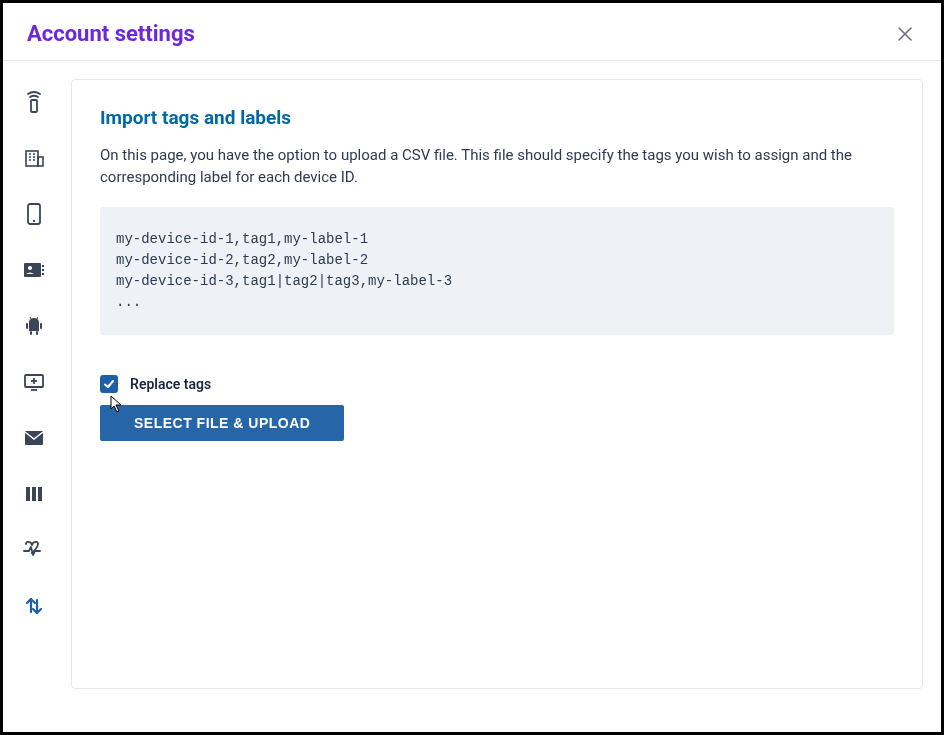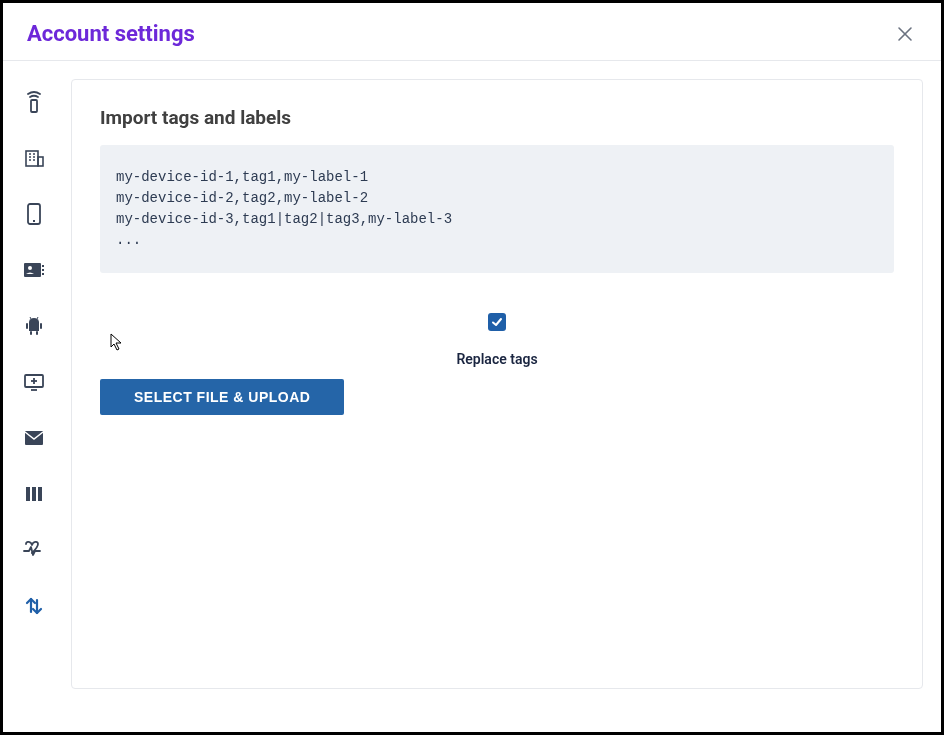--- a/index.html
+++ b/index.html
@@ -64,21 +64,21 @@
     .card {
       background: #fff;
       border: 1px solid #e6e8ec;
       border-radius: 4px;
       height: 610px;
       padding: 26px 28px;
     }
     .card h2 {
       font-size: 19px;
       font-weight: 700;
-      color: #404040;
+      color: #0369a1;
       margin-bottom: 16px;
     }
     .card p {
       font-size: 15px;
       color: #2d3b52;
       line-height: 1.45;
       margin-bottom: 18px;
     }
     .code-block {
       background: #eef1f5;
@@ -87,24 +87,23 @@
       font-family: "Courier New", Courier, monospace;
       font-size: 14px;
       color: #2d3b52;
       line-height: 1.5;
       white-space: pre;
       margin-bottom: 40px;
     }
     .checkbox-row {
       display: flex;
       align-items: center;
-      gap: 20px;
+      gap: 12px;
       margin-bottom: 12px;
       position: relative;
-      flex-direction: column;
     }
     .checkbox {
       width: 18px;
       height: 18px;
       border-radius: 3px;
       background: #1f5fa8;
       display: flex;
       align-items: center;
       justify-content: center;
       cursor: pointer;
@@ -239,20 +238,21 @@
         <line x1="12" y1="4" x2="12" y2="17"></line>
           <polyline points="8,13 12,17 16,13"></polyline>
       </svg>
     </div>
 
   </nav>
 
   <main class="main">
     <div class="card">
       <h2>Import tags and labels</h2>
+      <p>On this page, you have the option to upload a CSV file. This file should specify the tags you wish to assign and the corresponding label for each device ID.</p>
       <div class="code-block">my-device-id-1,tag1,my-label-1
 my-device-id-2,tag2,my-label-2
 my-device-id-3,tag1|tag2|tag3,my-label-3
 ...</div>
 
       <div class="checkbox-row">
         <div class="checkbox">
           <svg viewBox="0 0 12 12" fill="none" stroke="#fff" stroke-width="2" stroke-linecap="round" stroke-linejoin="round">
             <polyline points="2,6.5 5,9 10,3"></polyline>
           </svg>

